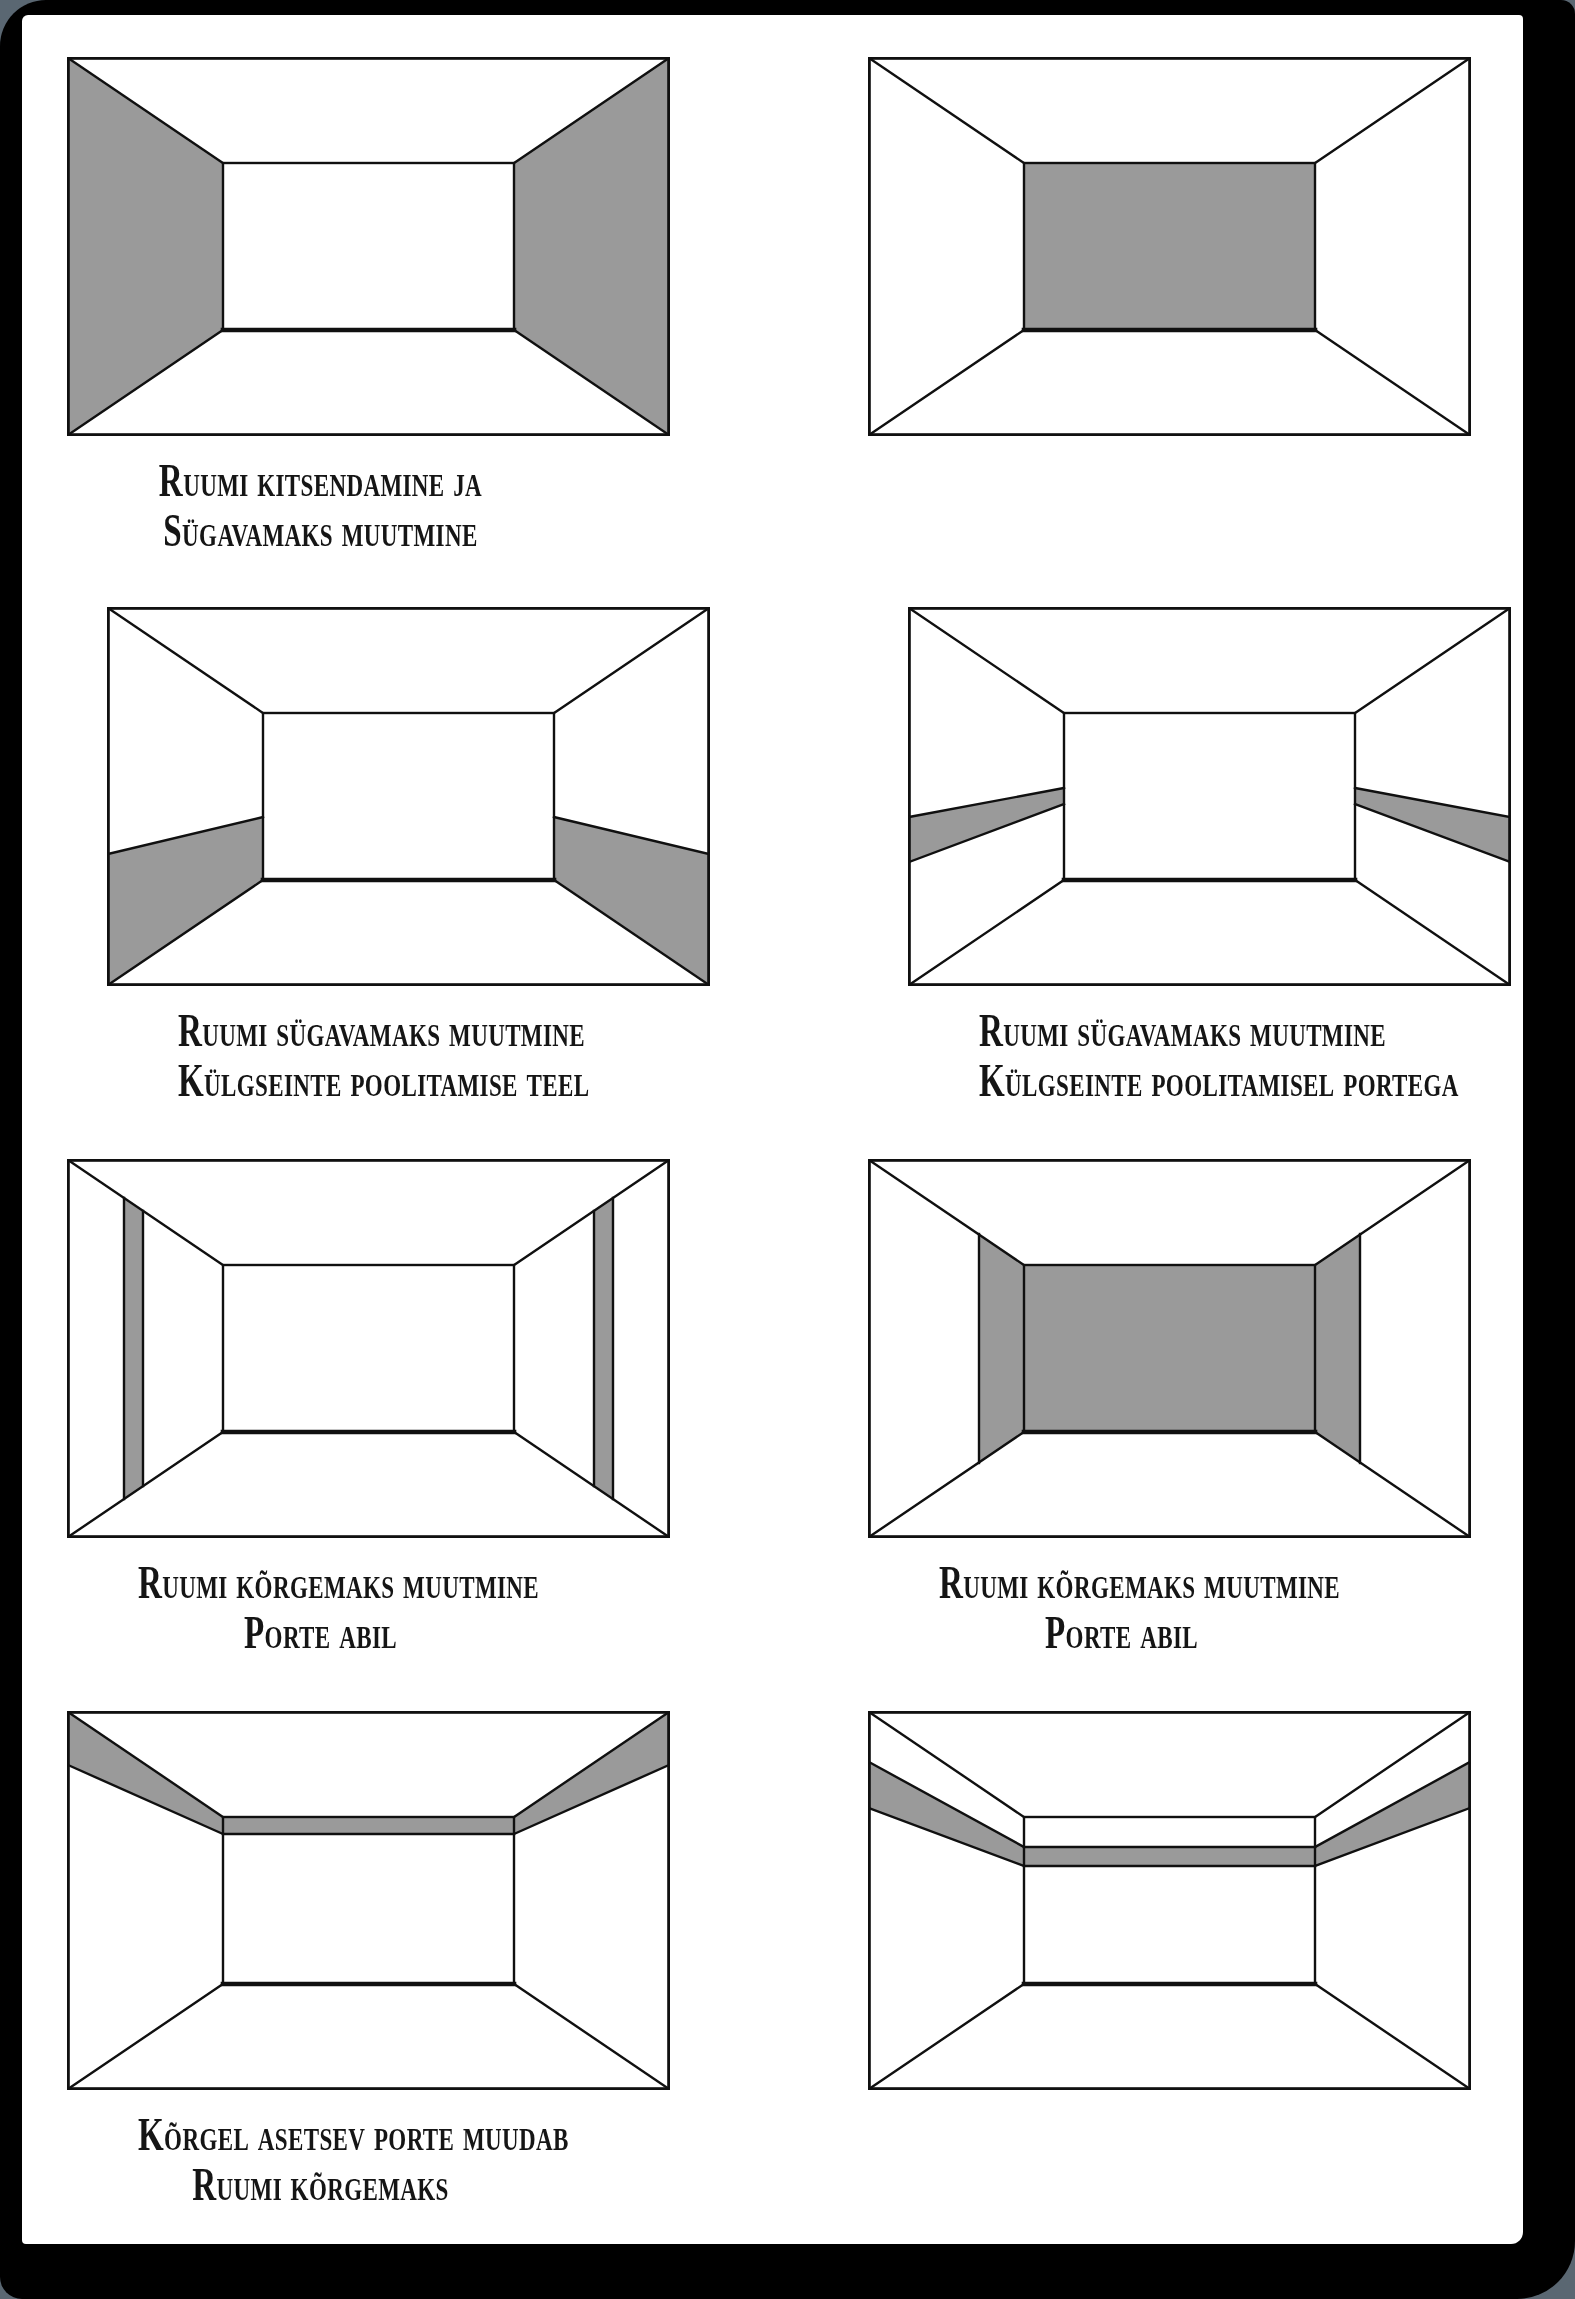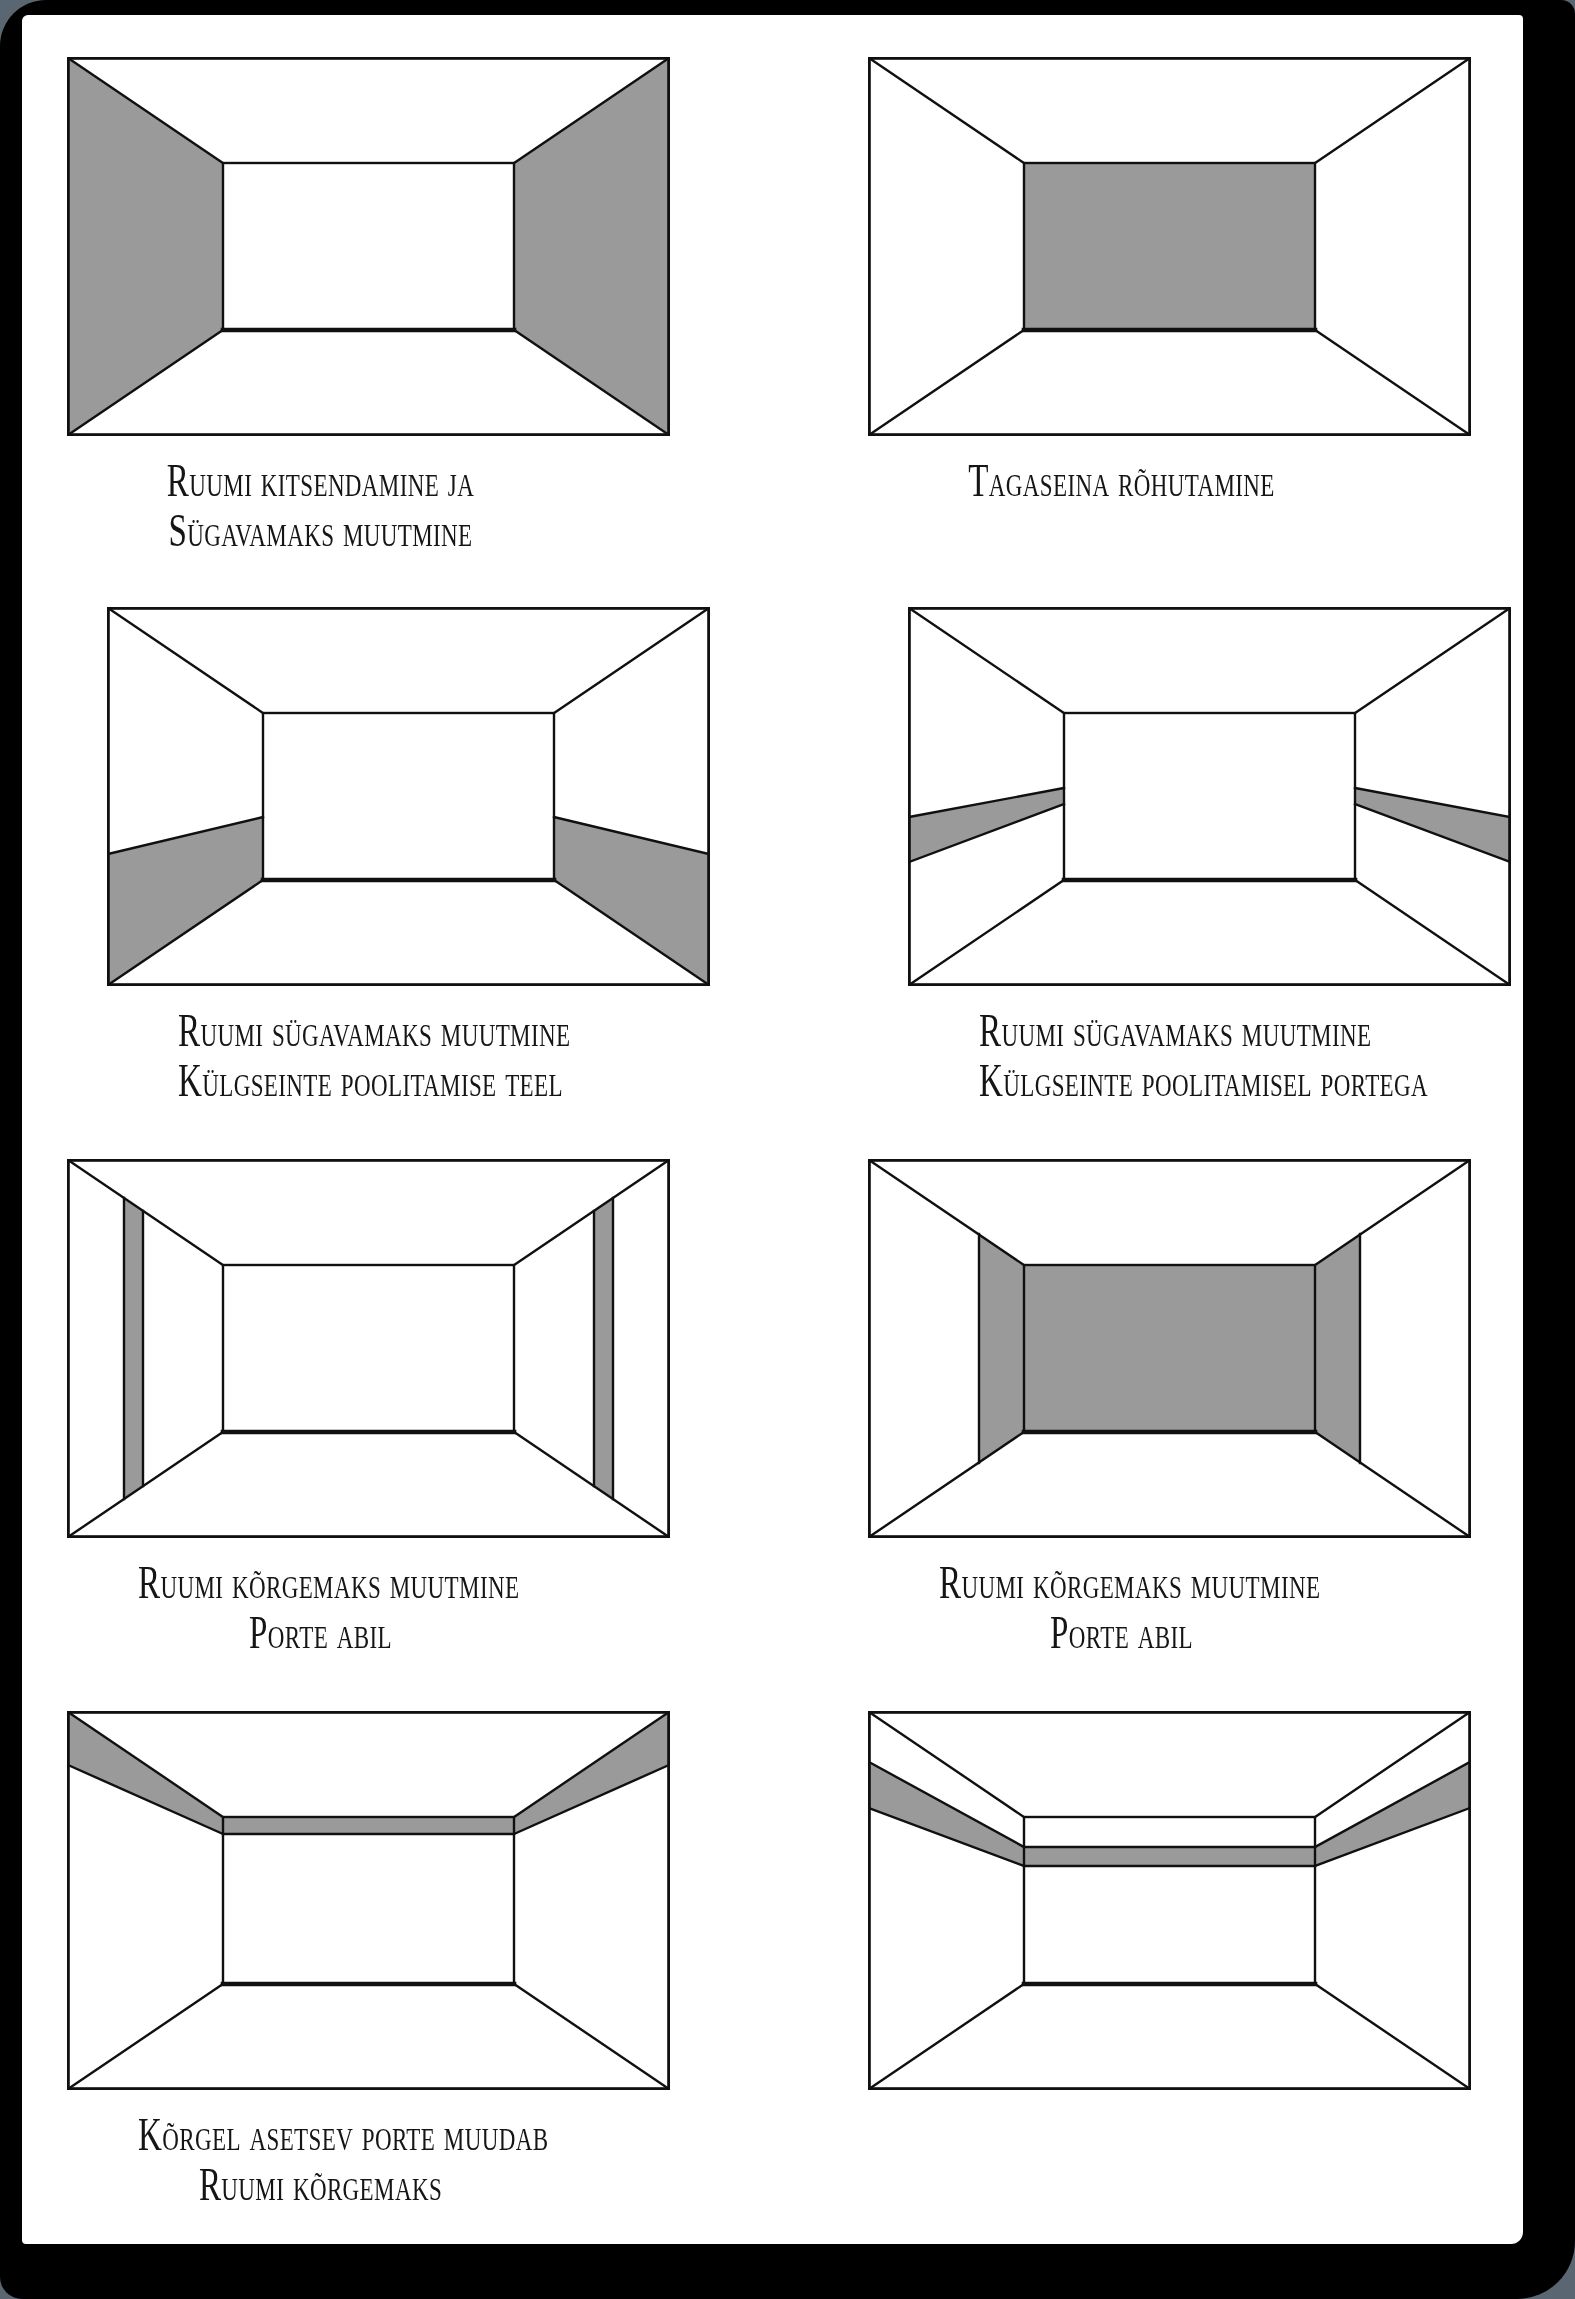--- a/index.html
+++ b/index.html
@@ -13,21 +13,21 @@
     position:absolute;left:0;top:0;right:0;bottom:0;
     background:#000;
     border-radius:46px 14px 58px 22px;
   }
   .page{
     position:absolute;left:22px;top:15px;
     width:1501px;height:2229px;
     background:#ffffff;
     border-radius:6px 4px 12px 4px;
   }
-  .cell{position:absolute;width:507px;}
+  .cell{position:absolute;width:507px;font-weight:bold;}
   .c1{left:45px;}   
   .c2{left:846px;}  
   .r1{top:42px;}    
   .r2{top:592px;margin-left:40px;}
   .r3{top:1144px;}
   .r4{top:1696px;}
   svg.room{display:block;width:603px;height:379px;}
   .ln{stroke:#101010;stroke-width:2.4;fill:none;stroke-linecap:square;}
   .outer{stroke-width:2.8;}
   .thick{stroke-width:4.6;}
@@ -76,24 +76,20 @@
     <svg class="room" viewBox="0 0 603 379">
       <rect class="shade" x="156" y="106" width="291" height="167"></rect>
       <rect class="ln outer" x="1.4" y="1.4" width="600.2" height="376.2"></rect>
       <line class="ln" x1="1" y1="1" x2="156" y2="106"></line>
       <line class="ln" x1="602" y1="1" x2="447" y2="106"></line>
       <line class="ln" x1="1" y1="378" x2="156" y2="273"></line>
       <line class="ln" x1="602" y1="378" x2="447" y2="273"></line>
       <rect class="ln" x="156" y="106" width="291" height="167"></rect>
       <line class="ln thick" x1="156" y1="273" x2="447" y2="273"></line>
     </svg>
-    <div class="caption">
-      <div class="cap-line">Tagaseina rõhutamine</div>
-      <div class="cap-line"></div>
-    </div>
   </div>
 
   <div class="cell c1 r2">
     <svg class="room" viewBox="0 0 603 379">
       <polygon class="shade" points="0,247 156,210 156,273 0,379"></polygon>
       <polygon class="shade" points="603,247 447,210 447,273 603,379"></polygon>
       <rect class="ln outer" x="1.4" y="1.4" width="600.2" height="376.2"></rect>
       <line class="ln" x1="1" y1="1" x2="156" y2="106"></line>
       <line class="ln" x1="602" y1="1" x2="447" y2="106"></line>
       <line class="ln" x1="1" y1="378" x2="156" y2="273"></line>

